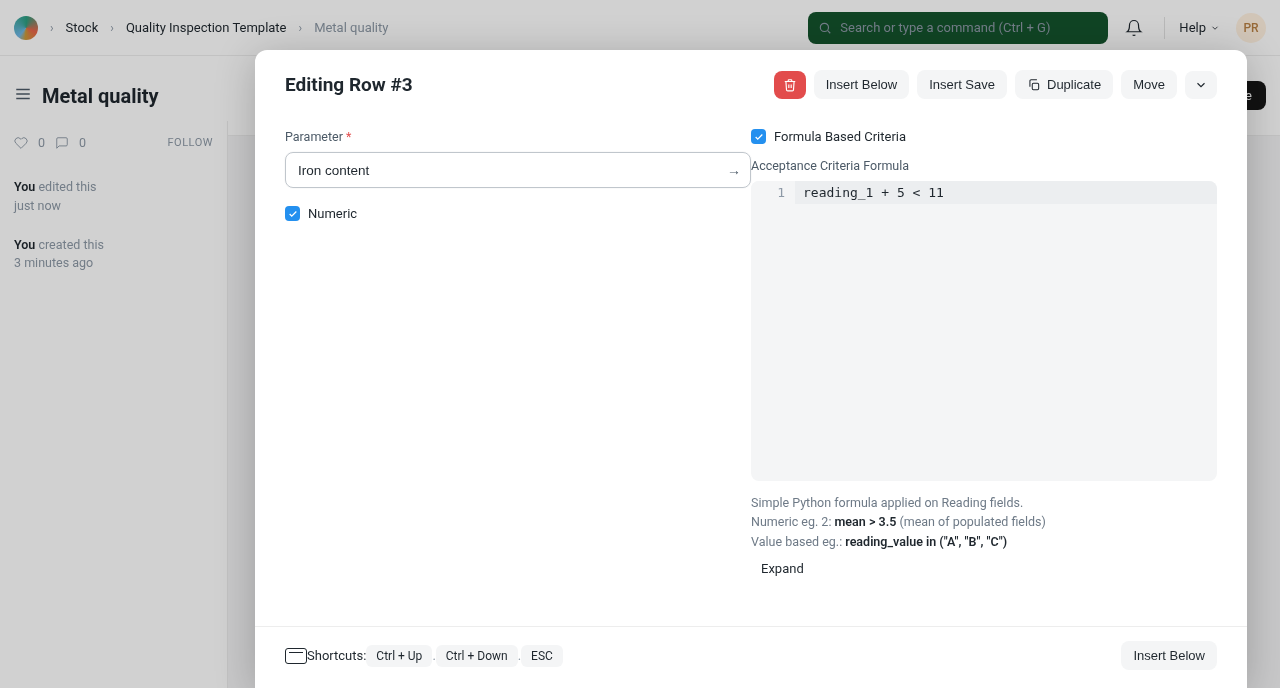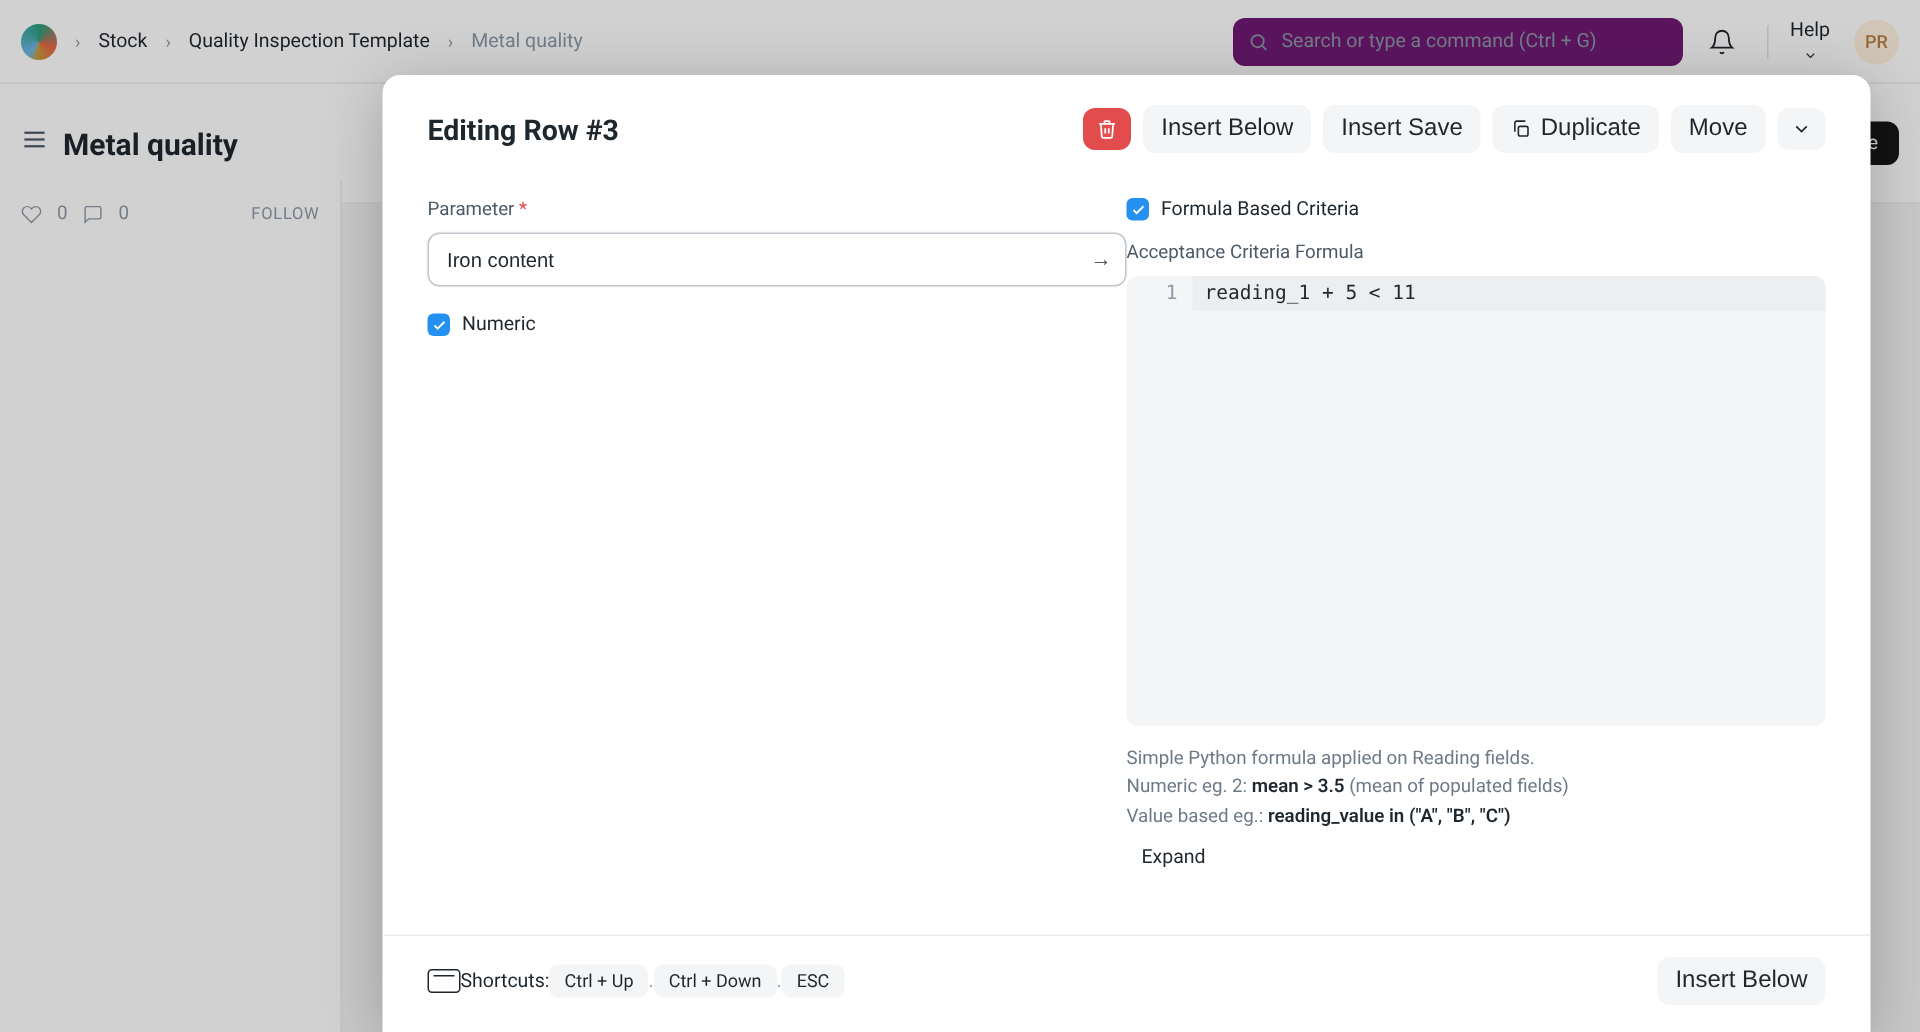--- a/index.html
+++ b/index.html
@@ -9,24 +9,24 @@
   
   .dim { position: absolute; inset: 0; background: rgba(0,0,0,0.18); pointer-events: none; }
 
   
   .navbar { position: absolute; top: 0; left: 0; right: 0; height: 56px; background: #fff; border-bottom: 1px solid #ededed; display: flex; align-items: center; padding: 0 14px; gap: 10px; }
   .logo { width: 24px; height: 24px; border-radius: 50%; background: conic-gradient(from 220deg, #6fb6e5, #2b9d7f 40%, #e86449 70%, #c99938 90%, #6fb6e5); }
   .chev { color: #8d99a6; font-size: 12px; padding: 0 2px; }
   .crumb { color: #1F272E; font-size: 13px; }
   .crumb.muted { color: #8d99a6; }
   .spacer { flex: 1; }
-  .search { flex: 0 0 300px; height: 32px; background: #701a75; border-radius: 8px; display: flex; align-items: center; gap: 8px; padding: 0 10px; color: #8d99a6; font-size: 13px; }
+  .search { flex: 0 0 300px; height: 32px; background: #14532d; border-radius: 8px; display: flex; align-items: center; gap: 8px; padding: 0 10px; color: #8d99a6; font-size: 13px; }
   .nav-icon { width: 32px; height: 32px; display: flex; align-items: center; justify-content: center; color: #1F272E; border-radius: 8px; }
   .nav-sep { width: 1px; height: 22px; background: #e2e2e2; margin: 0 4px; }
-  .help { display: flex; align-items: center; gap: 4px; font-size: 13px; flex-direction: column; }
+  .help { display: flex; align-items: center; gap: 4px; font-size: 13px; }
   .avatar { width: 30px; height: 30px; border-radius: 50%; background: #fff1e0; color: #b98044; display: flex; align-items: center; justify-content: center; font-size: 12px; font-weight: 500; margin-left: 6px; }
 
   
   .page-head { position: absolute; top: 56px; left: 0; right: 0; height: 80px; background: #fff; border-bottom: 1px solid #ededed; display: flex; align-items: center; padding: 0 14px; }
   .hamburger { font-size: 18px; color: #4C5A67; margin-right: 10px; }
   .page-title { font-size: 20px; font-weight: 700; }
   .head-spacer { flex: 1; }
   .save-btn { background: #171717; color: #fff; border-radius: 8px; padding: 7px 14px; font-size: 13px; }
 
   
@@ -36,21 +36,21 @@
   .side-follow { margin-left: auto; color: #8d99a6; letter-spacing: 0.5px; font-size: 11px; }
   .feed { margin-top: 28px; line-height: 1.5; }
   .feed .item { margin-bottom: 20px; }
   .feed .muted { color: #8d99a6; }
   .feed .you { font-weight: 600; }
 
   
   .modal { position: absolute; left: 255px; right: 33px; top: 50px; bottom: 0; background: #fff; border-radius: 12px 12px 0 0; box-shadow: 0 6px 40px rgba(0,0,0,0.22); display: flex; flex-direction: column; overflow: hidden; }
   .modal-head { display: flex; align-items: center; padding: 20px 30px 10px 30px; gap: 8px; }
   .modal-title { font-size: 19px; font-weight: 700; flex: 1; }
-  .btn { background: #f4f5f6; border: none; border-radius: 8px; padding: 7px 12px; font-size: 16px; color: #1F272E; display: inline-flex; align-items: center; gap: 6px; cursor: pointer; }
+  .btn { background: #f4f5f6; border: none; border-radius: 8px; padding: 7px 12px; font-size: 13px; color: #1F272E; display: inline-flex; align-items: center; gap: 6px; cursor: pointer; }
   .btn.icon-only { padding: 7px 9px; }
   .btn.danger { background: #e24c4c; color: #fff; }
   .btn svg { width: 14px; height: 14px; }
 
   .modal-body { flex: 1; display: flex; padding: 20px 30px 10px 30px; overflow: hidden; }
   .col { flex: 1; min-width: 0; }
   .field-label { font-size: 12.5px; color: #4C5A67; margin-bottom: 8px; display: block; }
   .req { color: #e24c4c; margin-left: 3px; }
   .param-input { width: 100%; height: 36px; border: 1px solid #c0c6cc; border-radius: 8px; padding: 0 34px 0 12px; font-size: 13.5px; color: #1F272E; background: #fff; outline: none; box-shadow: 0 0 0 1px rgba(0,0,0,0.02); }
   .param-wrap { position: relative; }
@@ -127,20 +127,30 @@
   <div class="side-top">
     <svg width="14" height="14" viewBox="0 0 24 24" fill="none" stroke="#8d99a6" stroke-width="1.6">
         <path d="M20.84 4.61a5.5 5.5 0 00-7.78 0L12 5.67l-1.06-1.06a5.5 5.5 0 10-7.78 7.78L12 21.23l8.84-8.84a5.5 5.5 0 000-7.78z"></path>
       </svg>
     <span class="num">0</span>
     <svg width="14" height="14" viewBox="0 0 24 24" fill="none" stroke="#8d99a6" stroke-width="1.6">
         <path d="M21 15a2 2 0 01-2 2H7l-4 4V5a2 2 0 012-2h14a2 2 0 012 2z"></path>
       </svg>
     <span class="num">0</span>
     <span class="side-follow">FOLLOW</span>
+  </div>
+  <div class="feed">
+    <div class="item">
+      <div><span class="you">You</span> <span class="muted">edited this</span></div>
+      <div class="muted">just now</div>
+    </div>
+    <div class="item">
+      <div><span class="you">You</span> <span class="muted">created this</span></div>
+      <div class="muted">3 minutes ago</div>
+    </div>
   </div>
 </div>
 
 <div class="dim"></div>
 
 <div class="modal">
   <div class="modal-head">
     <div class="modal-title">Editing Row #3</div>
     <button class="btn danger icon-only">
       <svg viewBox="0 0 24 24" fill="none" stroke="#fff" stroke-width="2">

